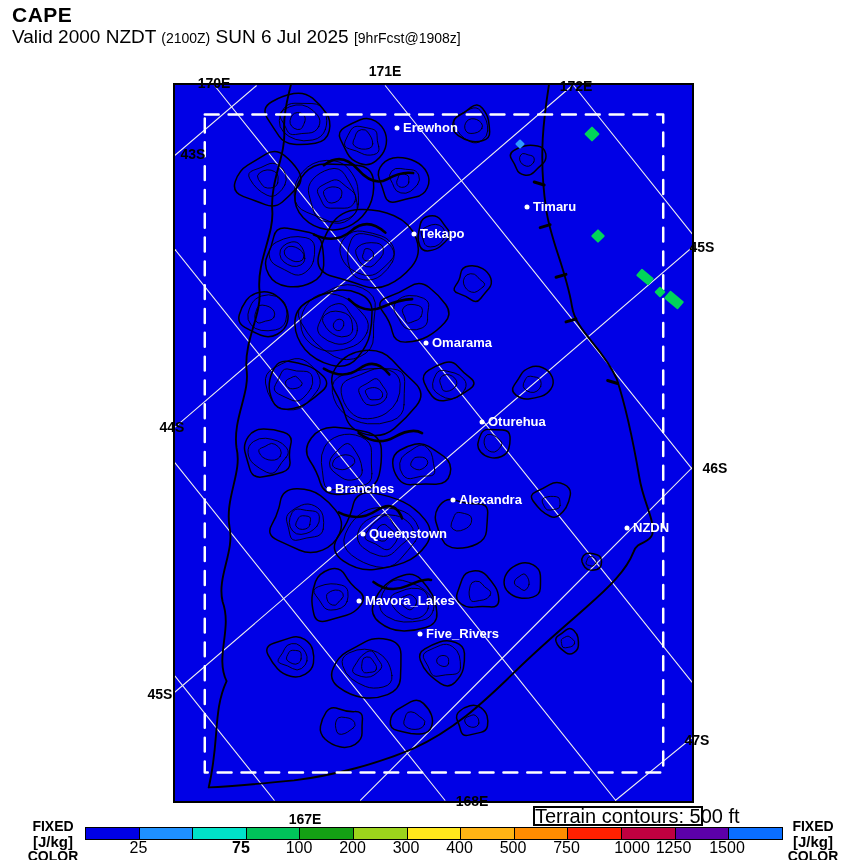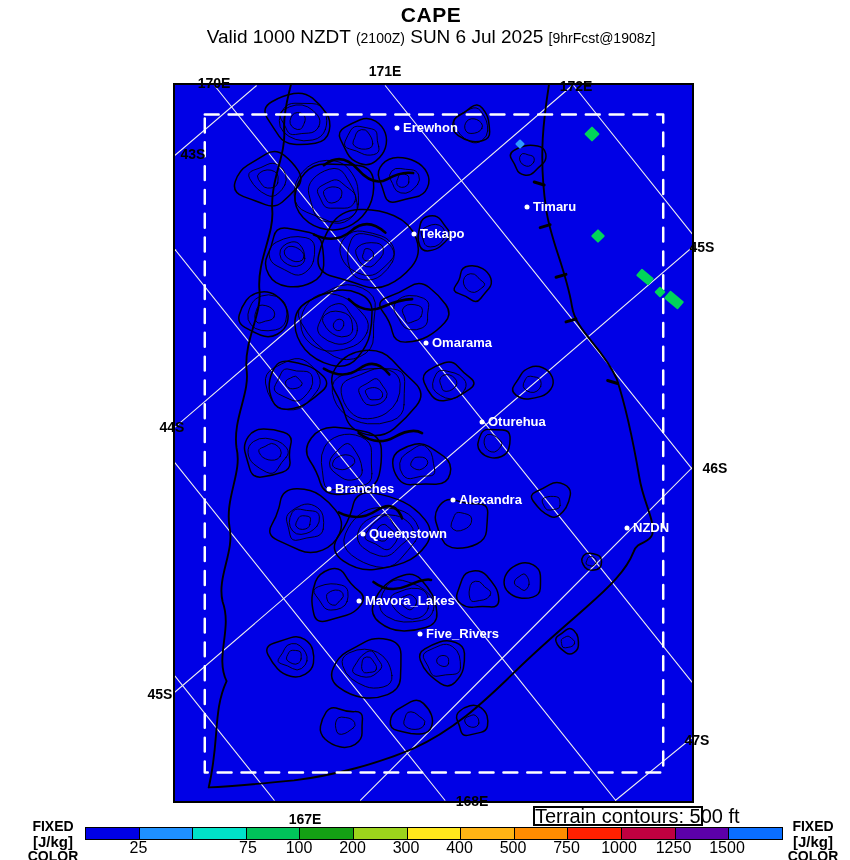--- a/index.html
+++ b/index.html
@@ -1,18 +1,18 @@
 <!DOCTYPE html>
 <html><head>
 <meta charset="utf-8">
 <style>
   html,body{margin:0;padding:0;background:#fff;}
   #stage{position:relative;width:850px;height:860px;background:#fff;overflow:hidden;
          font-family:"Liberation Sans",sans-serif;color:#000;}
-  .hdr{position:absolute;left:12px;right:0;text-align:center;white-space:nowrap;}
+  .hdr{position:absolute;left:12px;right:0;white-space:nowrap;}
   #title{top:3px;font-size:21px;font-weight:bold;letter-spacing:.5px;}
   #valid-line{top:26px;font-size:19px;}
   #valid-line .sm{font-size:14px;}
   #model-line{top:48px;font-size:13.5px;}
   #map{position:absolute;left:173px;top:83px;width:521px;height:720px;
        border:2px solid #000;box-sizing:border-box;}
   #map svg{position:absolute;left:0;top:0;}
   .grid-label{position:absolute;transform:translate(-50%,-50%);font-size:14px;
               font-weight:bold;z-index:6;white-space:nowrap;}
   .place{position:absolute;z-index:5;}
@@ -32,21 +32,21 @@
   .units{position:absolute;top:819px;text-align:center;line-height:1.05;transform:translateX(-50%);}
   .units .u1,.units .u3{font-size:14px;font-weight:bold;}
   .units .u2{font-size:15px;font-weight:bold;}
 </style>
 </head>
 <body>
 
 <div id="stage">
   <div class="hdr" id="title">CAPE</div>
   <div class="hdr" id="valid-line">
-    <span>Valid 1000 NZDT</span>
+    <span>Valid 2000 NZDT</span>
     <span class="sm">(2100Z)</span>
     <span>SUN 6 Jul 2025</span>
     <span class="sm">[9hrFcst@1908z]</span>
   </div>
 
   <div id="map" style="background: rgb(0, 0, 230);">
     <svg id="map-svg" width="517" height="716" viewBox="0 0 521 720">
         <path d="M0,70 L82,0" fill="none" stroke="#EFEFEF" stroke-width="1.1" stroke-linejoin="round" stroke-linecap="round"></path>
         <path d="M0,344 L400,0" fill="none" stroke="#EFEFEF" stroke-width="1.1" stroke-linejoin="round" stroke-linecap="round"></path>
         <path d="M0,611 L521,163" fill="none" stroke="#EFEFEF" stroke-width="1.1" stroke-linejoin="round" stroke-linecap="round"></path>
@@ -277,23 +277,23 @@
       <span class="pname">Five_Rivers</span>
     </div>
     <div class="cape-cell" style="left: 592px; top: 134px; width: 11px; height: 11px; background: rgb(0, 212, 90); transform: translate(-50%, -50%) rotate(45deg);"></div>
     <div class="cape-cell" style="left: 520px; top: 144px; width: 7px; height: 7px; background: rgb(46, 155, 255); transform: translate(-50%, -50%) rotate(45deg);"></div>
     <div class="cape-cell" style="left: 598px; top: 236px; width: 10px; height: 10px; background: rgb(0, 212, 90); transform: translate(-50%, -50%) rotate(45deg);"></div>
     <div class="cape-cell" style="left: 645px; top: 277px; width: 16px; height: 9px; background: rgb(0, 212, 90); transform: translate(-50%, -50%) rotate(40deg);"></div>
     <div class="cape-cell" style="left: 660px; top: 292px; width: 8px; height: 8px; background: rgb(0, 212, 90); transform: translate(-50%, -50%) rotate(45deg);"></div>
     <div class="cape-cell" style="left: 674px; top: 300px; width: 18px; height: 10px; background: rgb(0, 212, 90); transform: translate(-50%, -50%) rotate(40deg);"></div>
     <div class="cb-tick" style="left: 138.5px;">25</div>
     <div class="cb-tick" style="left: 192px; margin-top: 42px;">50</div>
-    <div class="cb-tick" style="left: 248px;">75</div>
+    <div class="cb-tick" style="left: 241px; font-weight: bold;">75</div>
     <div class="cb-tick" style="left: 299px;">100</div>
     <div class="cb-tick" style="left: 352.5px;">200</div>
     <div class="cb-tick" style="left: 406px;">300</div>
     <div class="cb-tick" style="left: 459.5px;">400</div>
     <div class="cb-tick" style="left: 513px;">500</div>
     <div class="cb-tick" style="left: 566.5px;">750</div>
-    <div class="cb-tick" style="left: 619px;">1000</div>
+    <div class="cb-tick" style="left: 632px;">1000</div>
     <div class="cb-tick" style="left: 673.5px;">1250</div>
     <div class="cb-tick" style="left: 727px;">1500</div>
   </div>
 
 </body></html>

